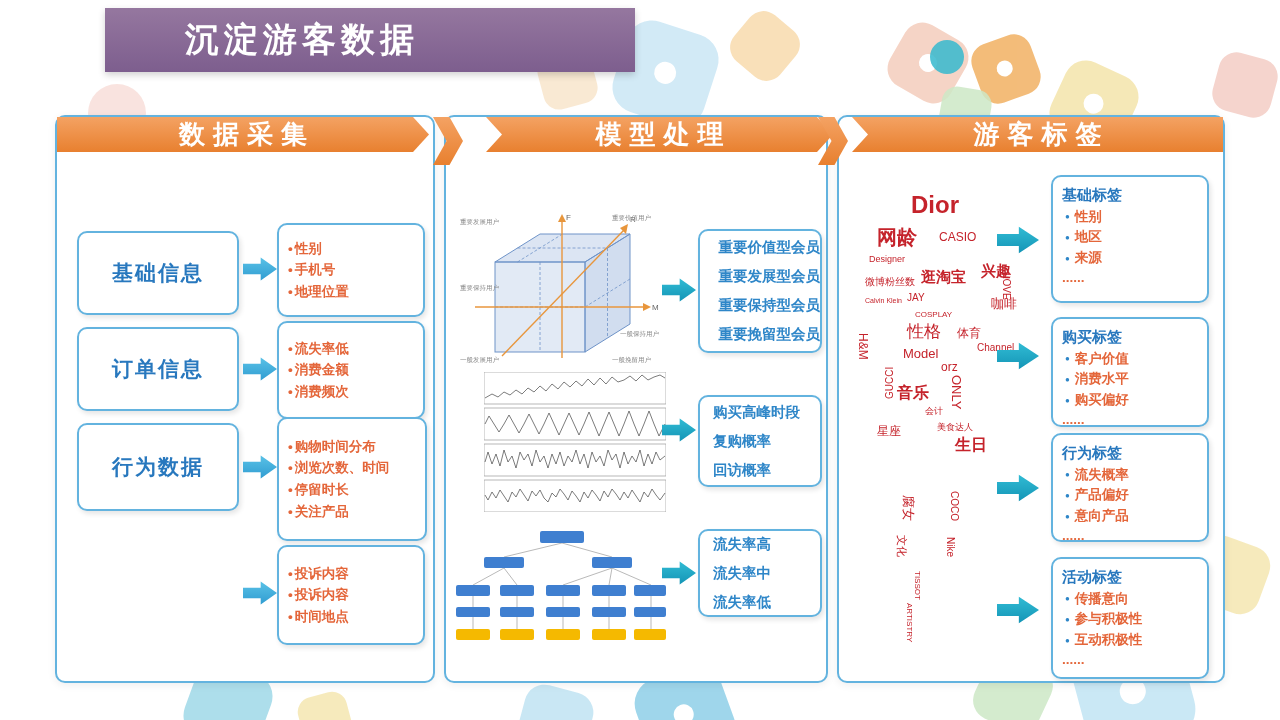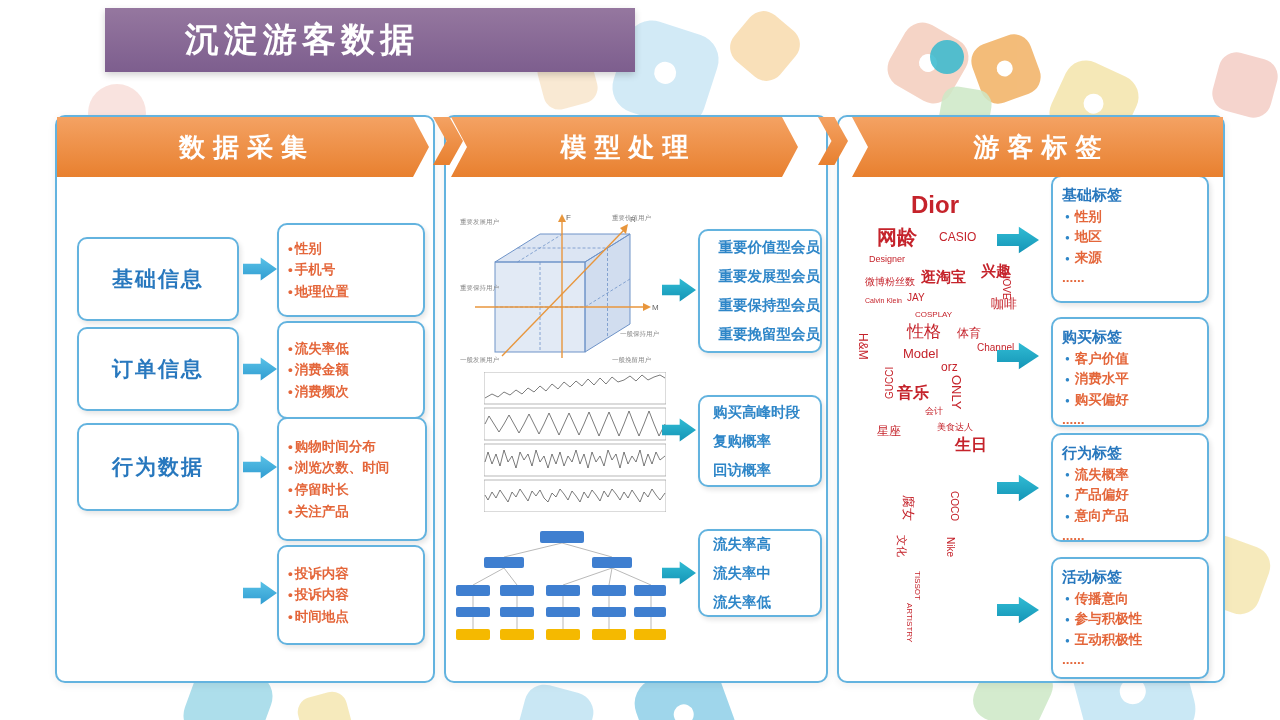--- a/index.html
+++ b/index.html
@@ -26,27 +26,27 @@
     position:absolute; top:115px; height:568px; background:#fff; z-index:1;
     border:2px solid #63b3df; border-radius:10px;
     box-shadow:0 2px 8px rgba(0,0,0,.07);
   }
   #panel-left   { left:55px;  width:380px; }
   #panel-middle { left:444px; width:384px; }
   #panel-right  { left:837px; width:388px; }
 
   
   .header-bar {
-    position:absolute; top:117px; height:60px; z-index:3;
+    position:absolute; top:117px; height:35px; z-index:3;
     background:linear-gradient(180deg,#f4a263,#e8802f);
     display:flex; align-items:center; justify-content:center;
     color:#fff; font-size:26px; font-weight:bold; letter-spacing:8px; text-indent:8px;
   }
   #hdr-left  { left:57px;  width:372px; clip-path:polygon(0 0,calc(100% - 16px) 0,100% 50%,calc(100% - 16px) 100%,0 100%); }
-  #hdr-mid   { left:451px; width:347px; clip-path:polygon(0 0,calc(100% - 16px) 0,100% 50%,calc(100% - 16px) 100%,0 100%,16px 50%);align-items:center; }
+  #hdr-mid   { left:486px; width:347px; clip-path:polygon(0 0,calc(100% - 16px) 0,100% 50%,calc(100% - 16px) 100%,0 100%,16px 50%);align-items:center; }
   #hdr-right { left:852px; width:371px; clip-path:polygon(0 0,100% 0,100% 100%,0 100%,16px 50%); }
   .chevron {
     position:absolute; top:117px; width:30px; height:48px; z-index:3;
     background:linear-gradient(180deg,#f4a263,#e8802f);
     clip-path:polygon(0 0,55% 0,100% 50%,55% 100%,0 100%,45% 50%);
   }
   #chev-1 { left:433px; } #chev-2 { left:818px; }
 
   
   .cat-box {
@@ -149,21 +149,21 @@
 <div class="header-bar" id="hdr-mid">
     <span>模型处理</span>
   </div>
 <div class="chevron" id="chev-2"></div>
 <div class="header-bar" id="hdr-right">
     <span>游客标签</span>
   </div>
 
 <div class="panel" id="panel-left">
 
-  <div class="cat-box" style="top:120px;height:84px;">
+  <div class="cat-box" style="top:114px;height:84px;">
       <span>基础信息</span>
     </div>
   <div class="block-arrow" style="left:186px;top:139px;"></div>
   <div class="list-box" style="top:106px;height:94px;">
 
   <div class="bullet-row">
         <span class="dot">•</span>
         <span>性别</span>
       </div>
       <div class="bullet-row">

